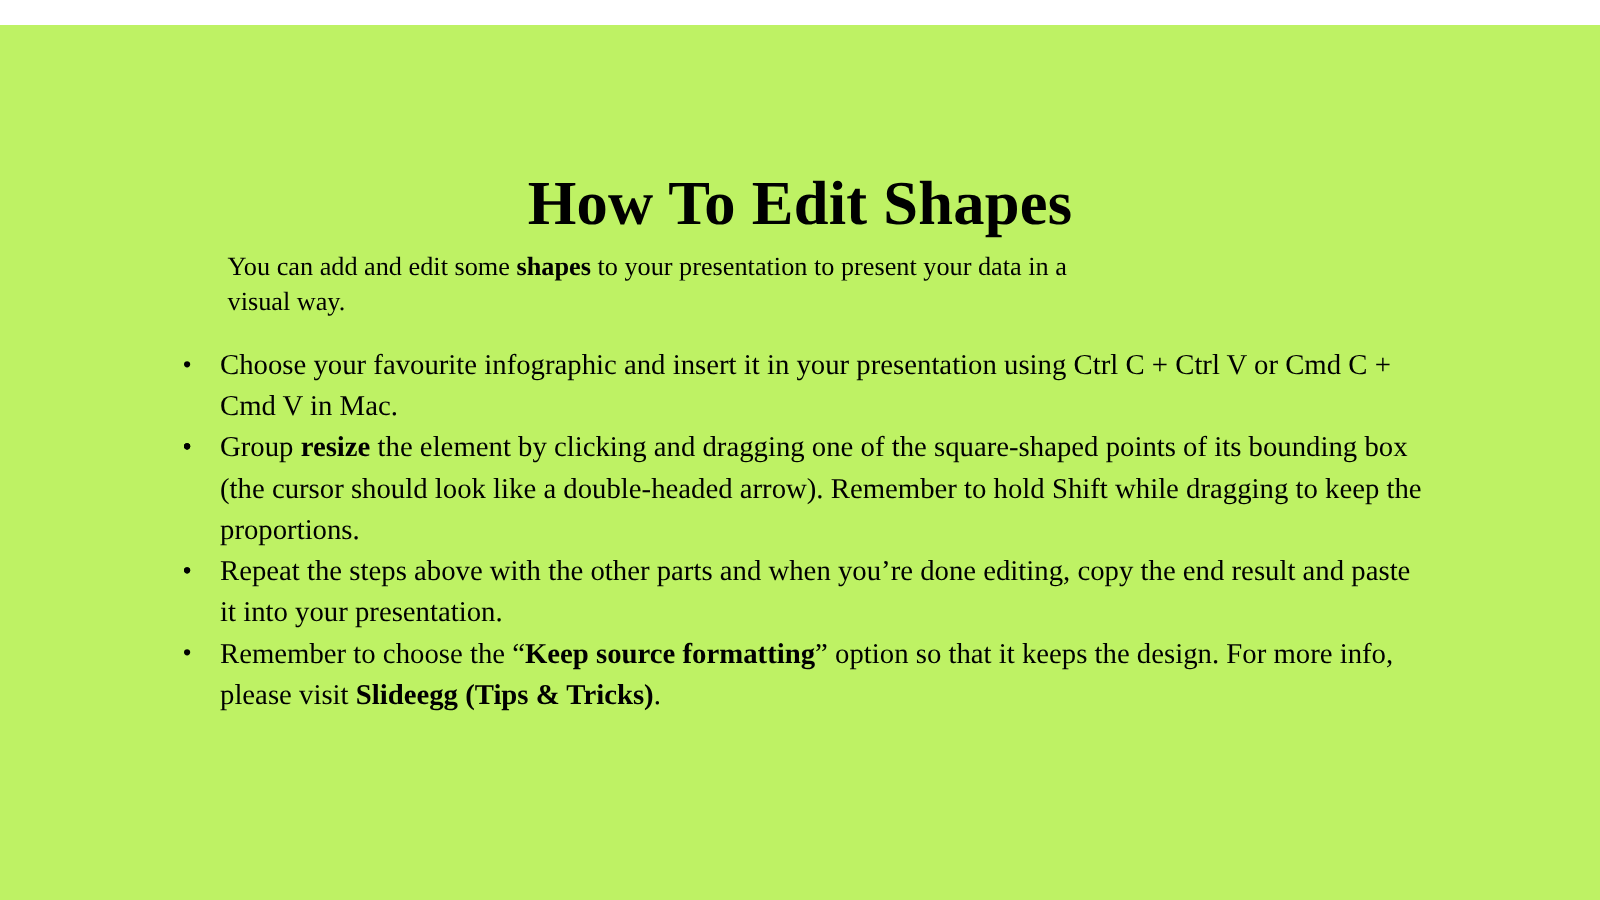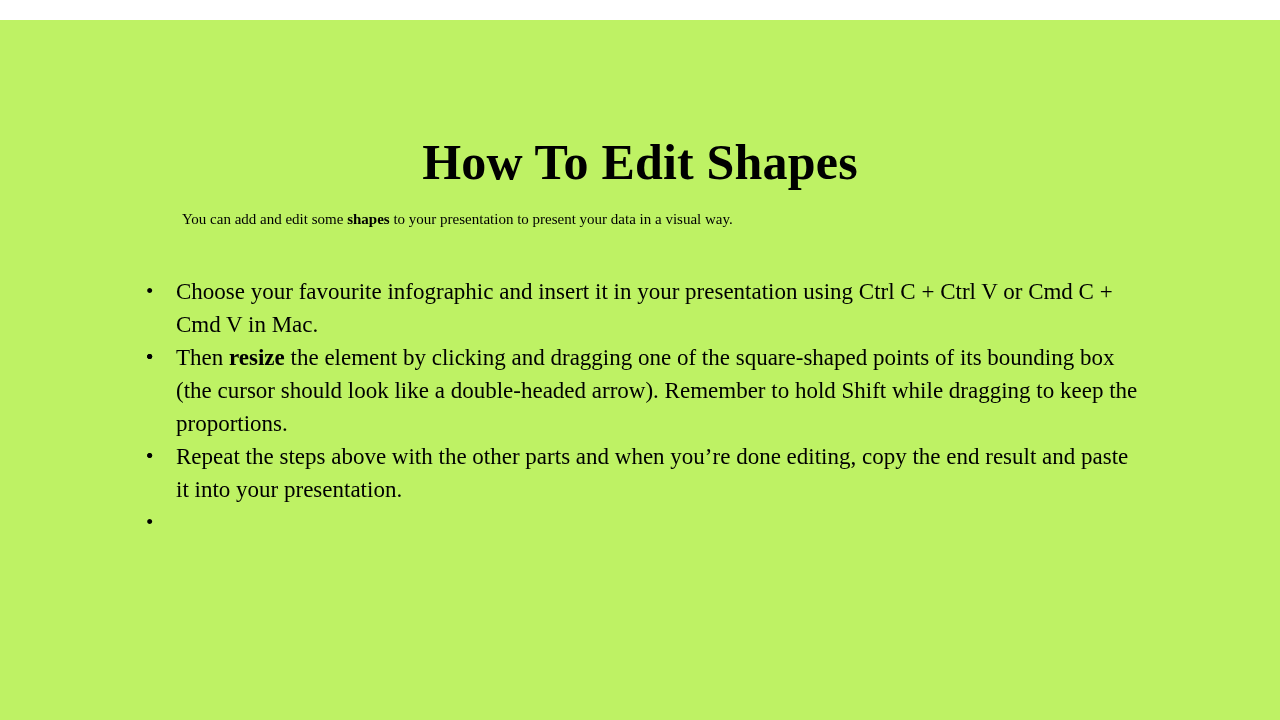--- a/index.html
+++ b/index.html
@@ -32,24 +32,24 @@
     text-align: center;
     font-size: 50px;
     font-weight: bold;
     line-height: 1.06;
     letter-spacing: 0.2px;
   }
 
   
   .intro {
     position: absolute;
-    top: 170px;
+    top: 158px;
     left: 182px;
     width: 700px;
-    font-size: 15px;
+    font-size: 21px;
     line-height: 28px;
   }
   .intro b { font-weight: bold; }
 
   
   .bullets {
     position: absolute;
     top: 255px;
     left: 146px;
     width: 1000px;
@@ -84,19 +84,19 @@
   <h1 class="slide-title">How To Edit Shapes</h1>
 
   <p class="intro">
     <span>You can add and edit some </span><b>shapes</b><span> to your presentation to present your data in a visual way.</span>
   </p>
 
   <ul class="bullets" id="bullet-list">
       <li class="bullet"><span class="bullet-marker">•</span><span class="bullet-text"><span>Choose your favourite infographic and insert it in your presentation using Ctrl C + Ctrl V or Cmd C + Cmd V in Mac.</span></span></li>
       <li class="bullet"><span class="bullet-marker">•</span></li>
       <li class="bullet"><span class="bullet-marker">•</span></li>
-      <li class="bullet"><span class="bullet-marker">•</span><span class="bullet-text"><span>Then </span><b>resize</b><span> the element by clicking and dragging one of the square-shaped points of its bounding box (the cursor should look like a double-headed arrow). Remember to hold Shift while dragging to keep the proportions.</span></span></li>
+      <li class="bullet"><span class="bullet-marker">•</span><span class="bullet-text"><span>Group </span><b>resize</b><span> the element by clicking and dragging one of the square-shaped points of its bounding box (the cursor should look like a double-headed arrow). Remember to hold Shift while dragging to keep the proportions.</span></span></li>
       <li class="bullet"><span class="bullet-marker">•</span></li>
       <li class="bullet"><span class="bullet-marker">•</span><span class="bullet-text"><span>Repeat the steps above with the other parts and when you’re done editing, copy the end result and paste it into your presentation.</span></span></li>
-      <li class="bullet"><span class="bullet-marker">•</span></li>
+      <li class="bullet"><span class="bullet-marker">•</span><span class="bullet-text"><span>Remember to choose the “</span><b>Keep source formatting</b><span>” option so that it keeps the design. For more info, please visit </span><b>Slideegg (Tips &amp; Tricks)</b><span>.</span></span></li>
     </ul>
 
 </div>
 
 </body></html>

